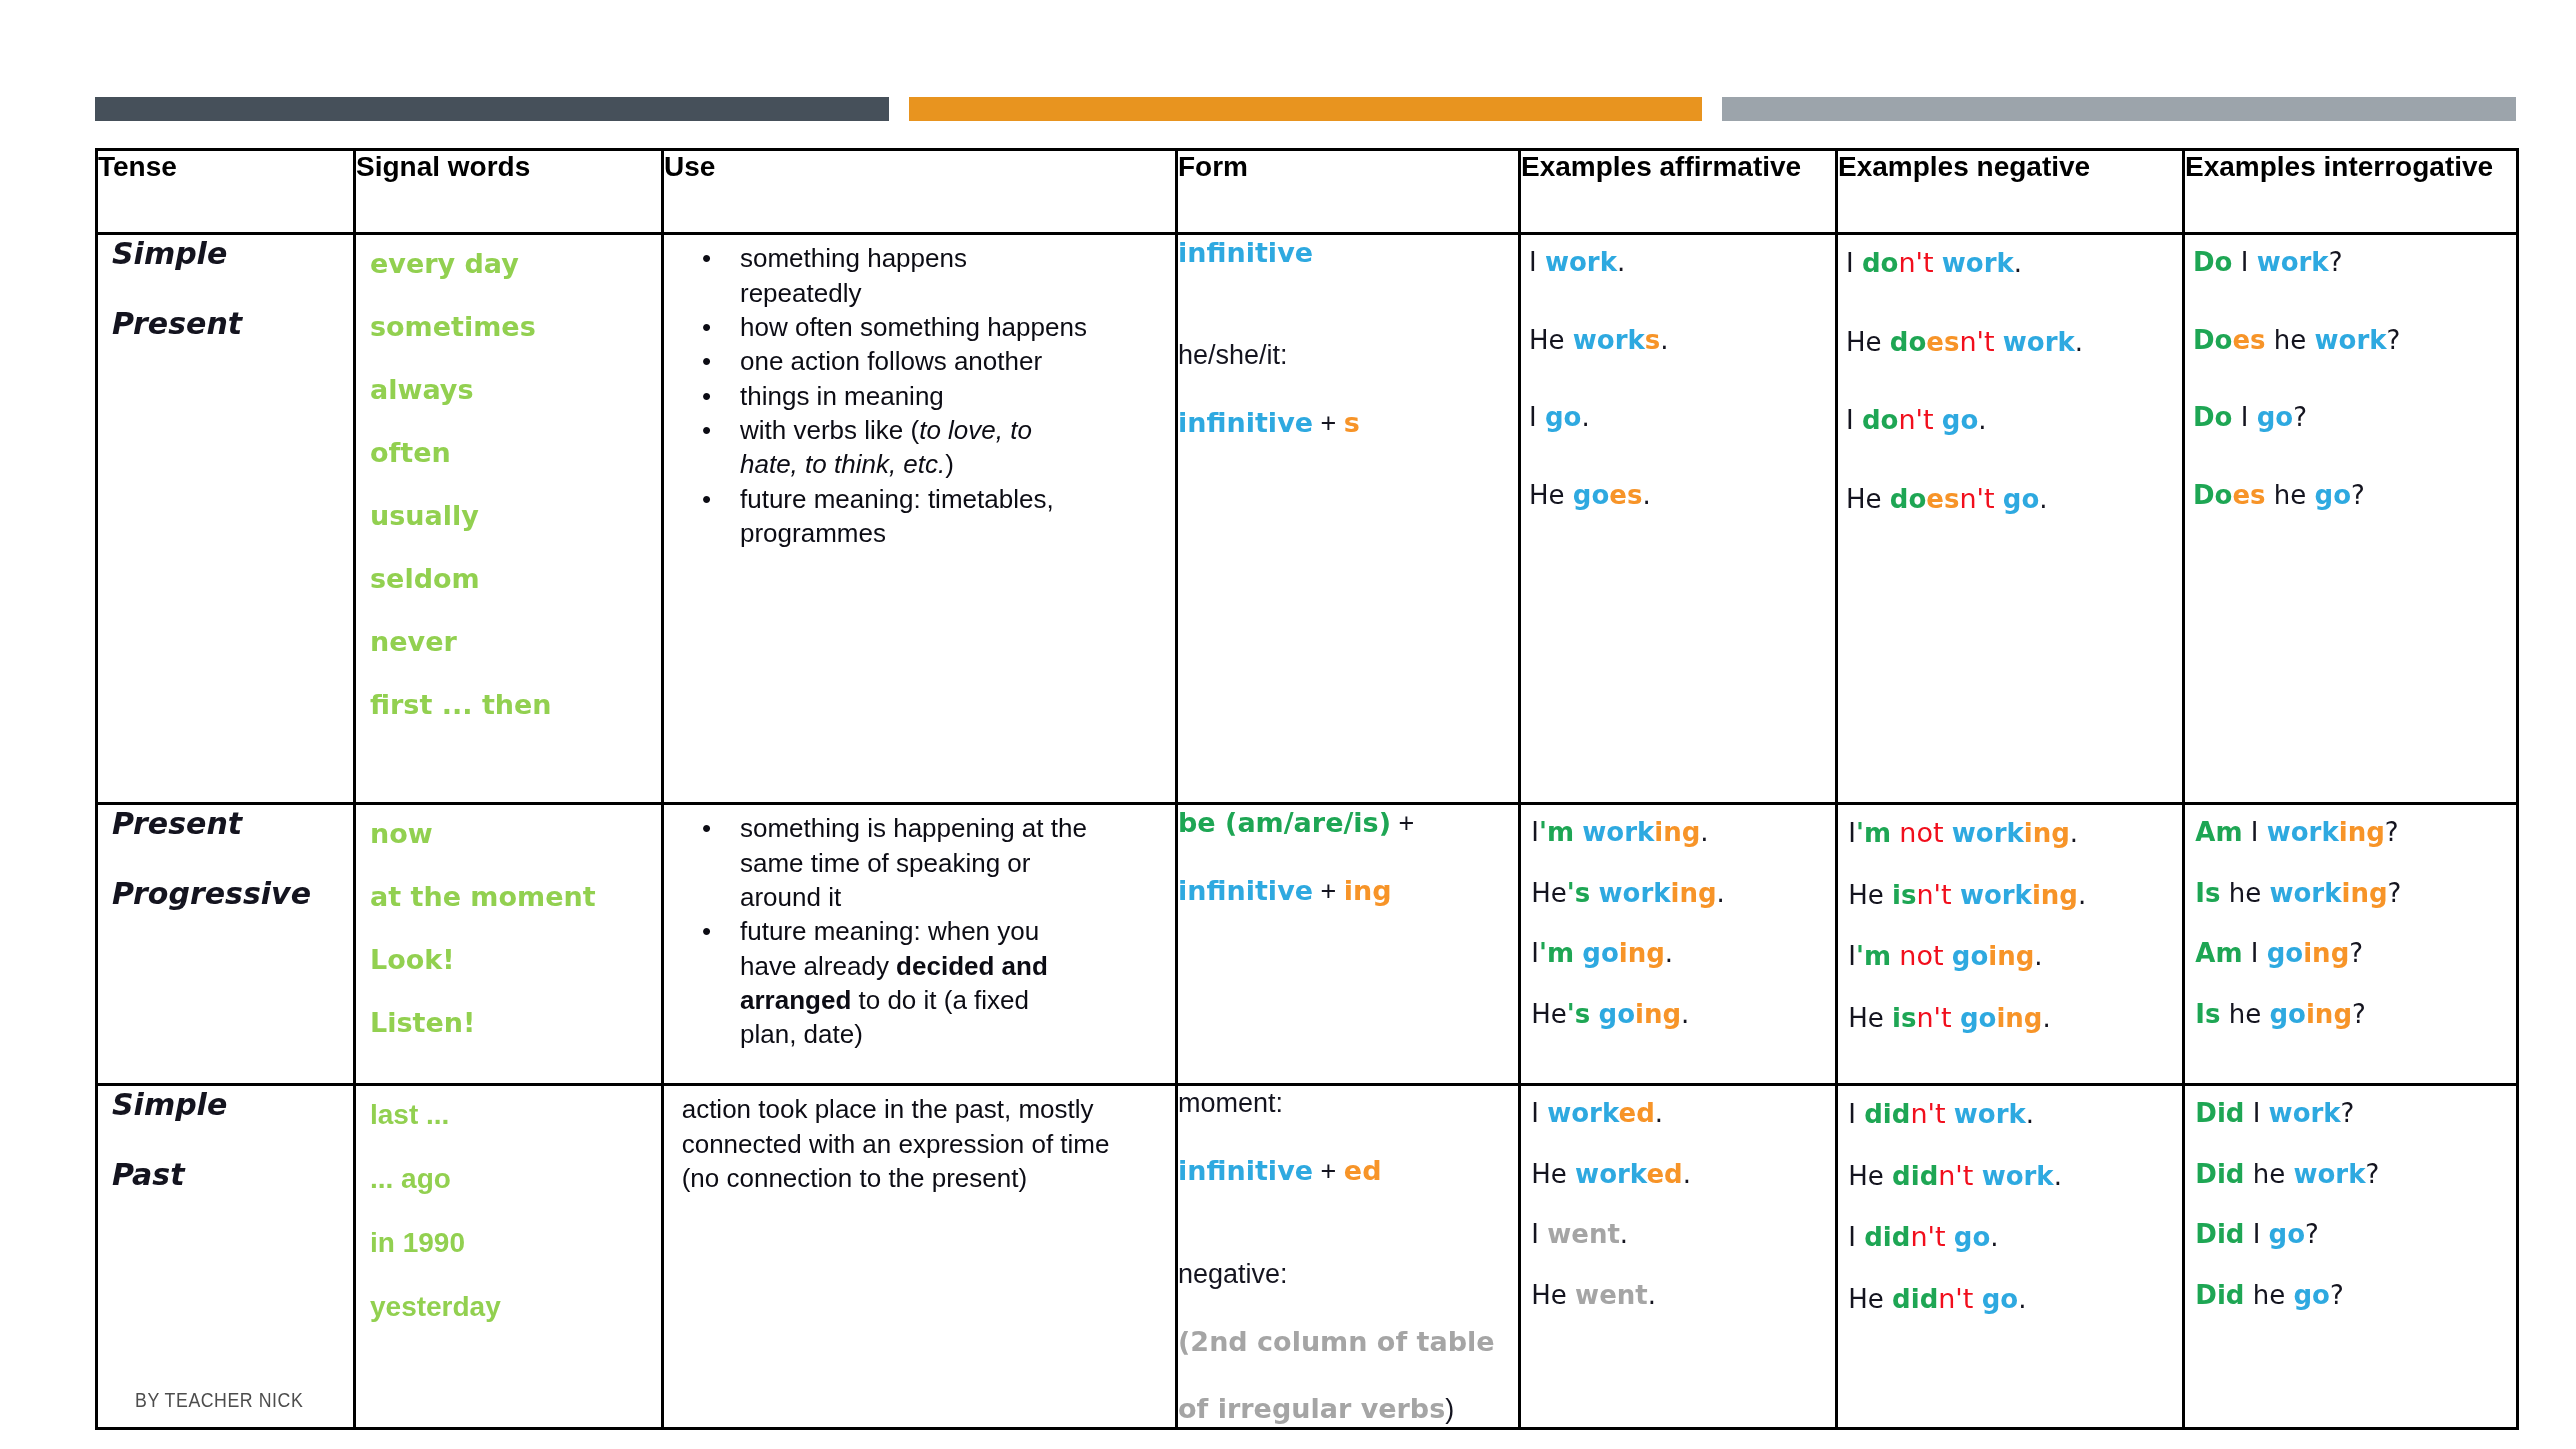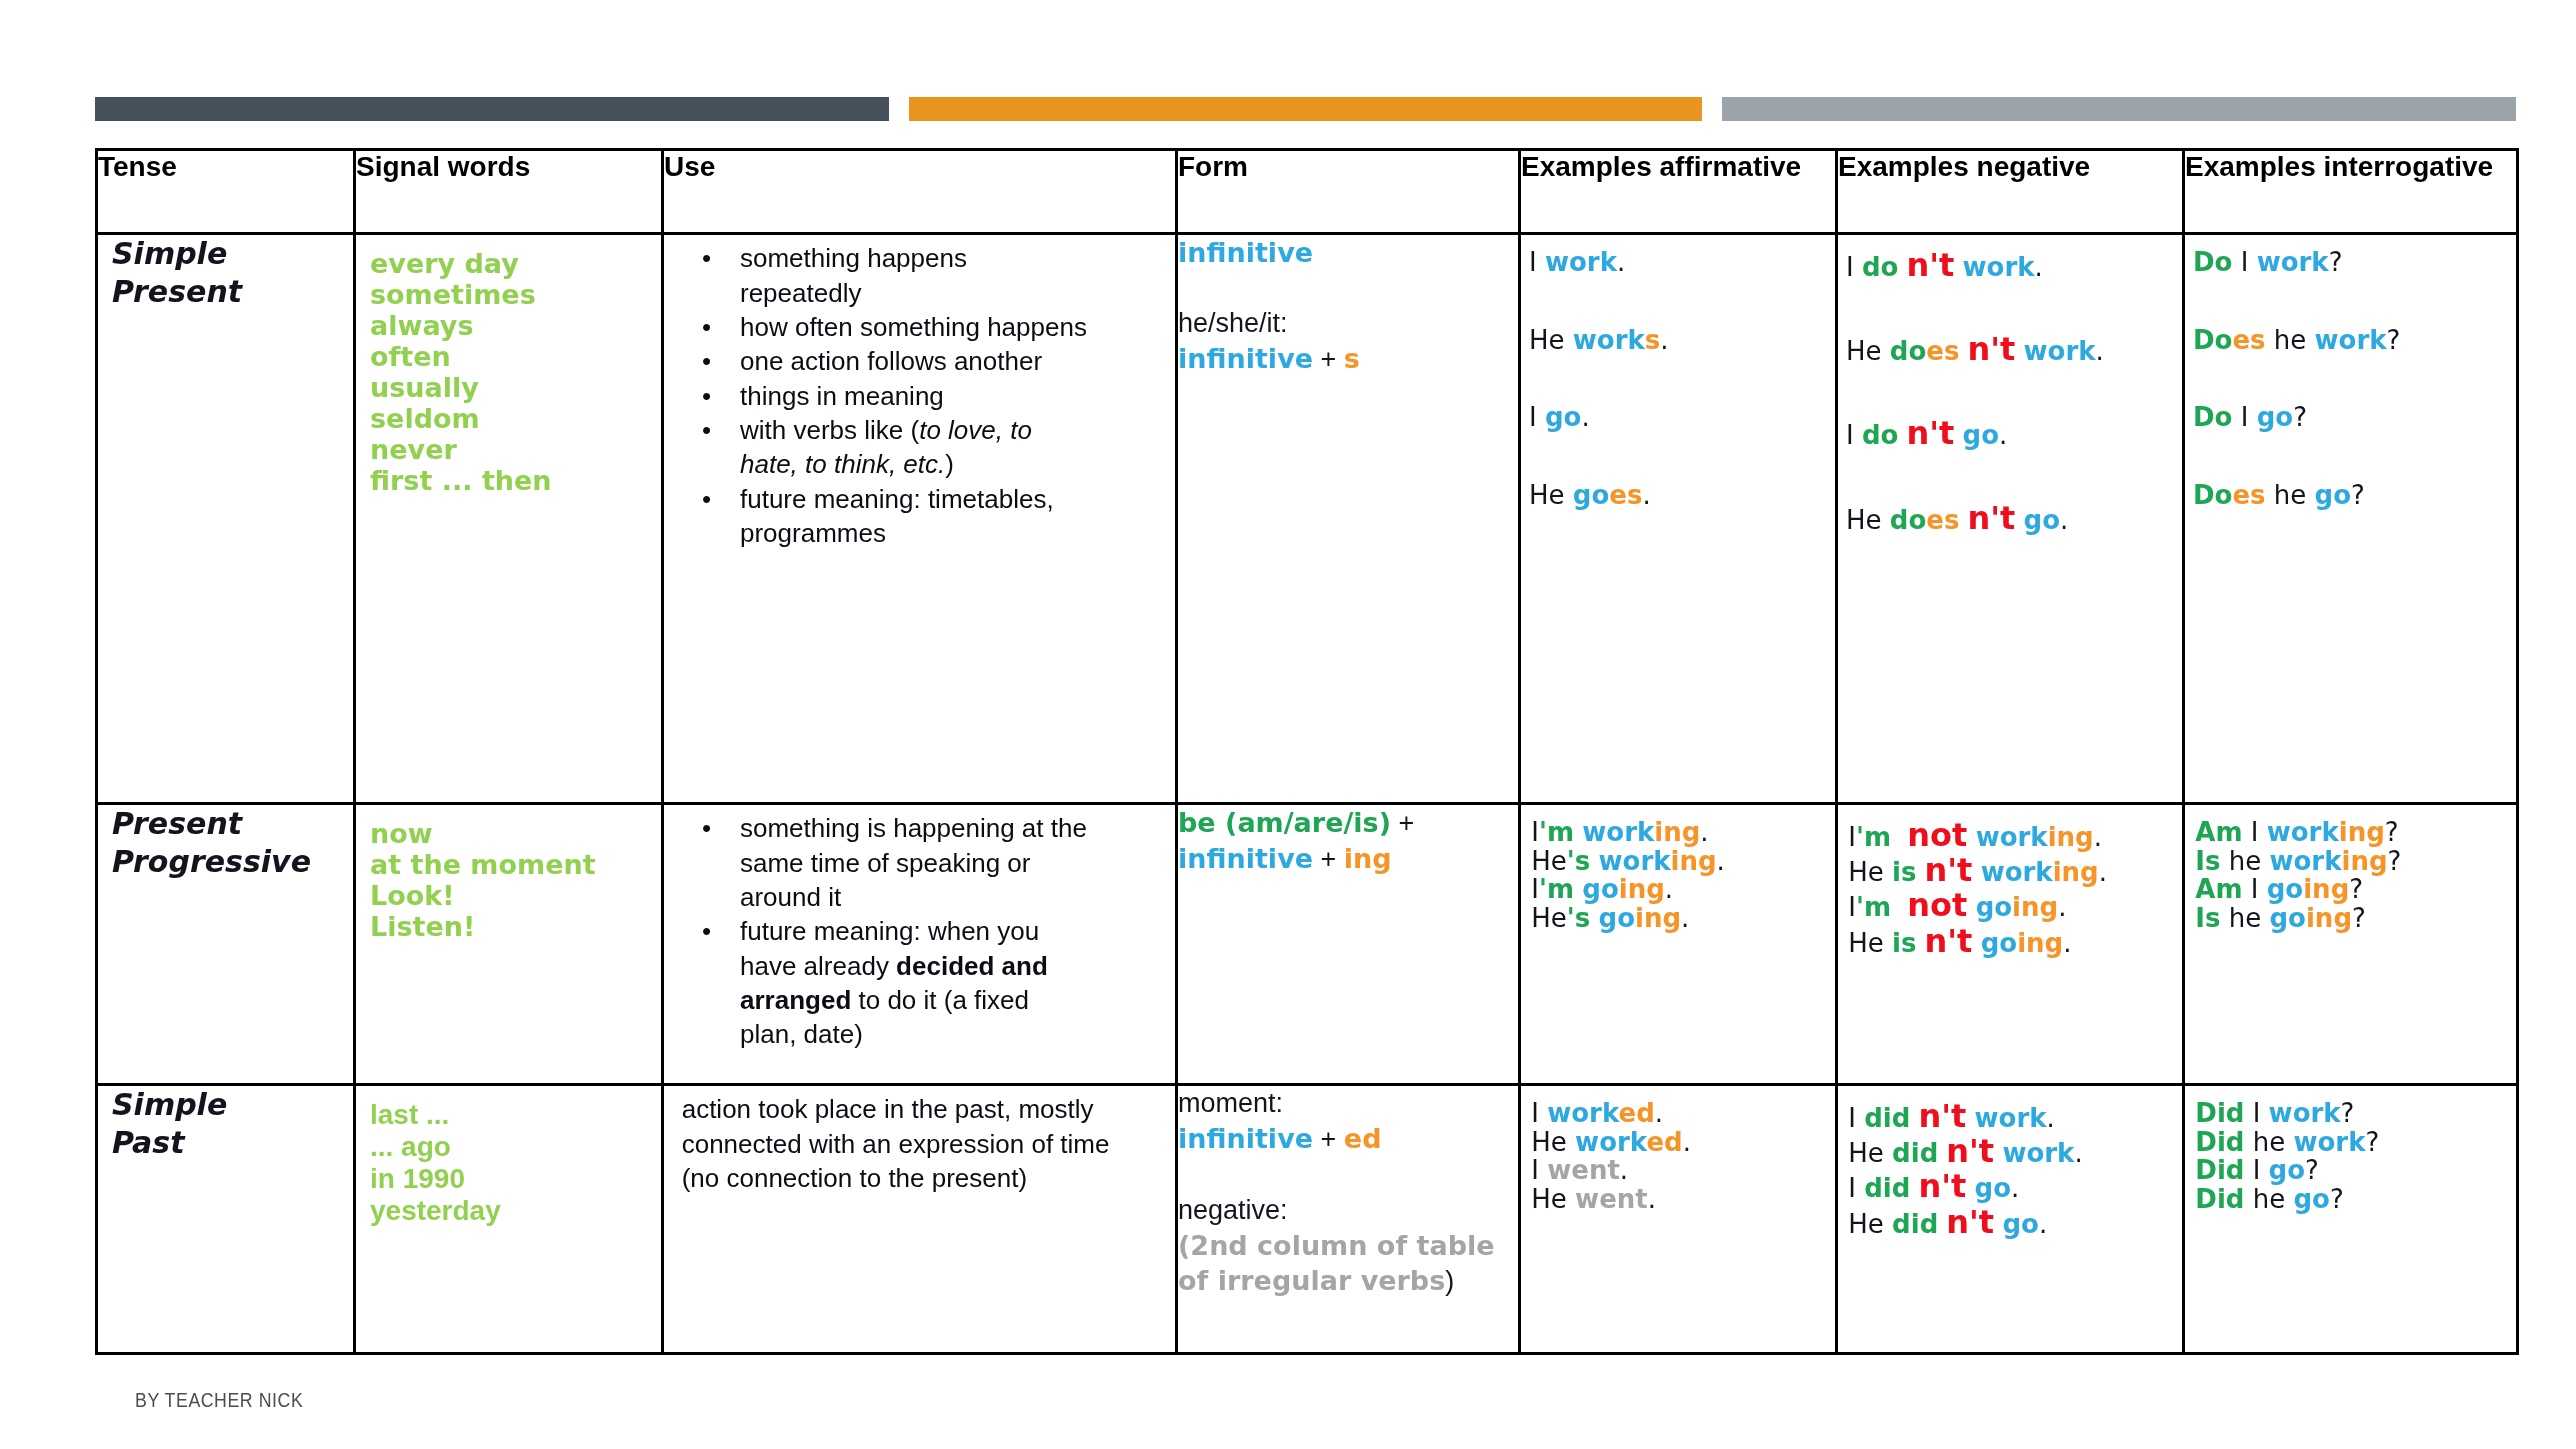--- a/index.html
+++ b/index.html
@@ -12,21 +12,21 @@
 
   
   .grammar-table{position:absolute;left:95px;top:148px;width:2421px;border-collapse:collapse;table-layout:fixed;background:#fff;}
   .grammar-table th,.grammar-table td{border:3.2px solid #000;padding:0;vertical-align:top;overflow:hidden;}
   thead tr{height:84px;}
   thead th{vertical-align:middle;text-align:left;padding-left:10.3px;font-family:"Liberation Sans",sans-serif;font-weight:700;font-size:28px;line-height:1.12;color:#000;}
   #table-body tr.row-0{height:570px;}
   #table-body tr.row-1{height:281px;}
   #table-body tr.row-2{height:269px;}
 
-  .cell-inner{height:100%;box-sizing:border-box;}
+  .cell-inner{height:100%;box-sizing:border-box;gap:32px;}
 
   
   .tense-cell{display:flex;flex-direction:column;justify-content:center;padding-left:14px;
     font-family:"DejaVu Sans",sans-serif;font-style:italic;font-weight:700;font-size:30px;line-height:1.25;color:var(--dark,#14141f);}
 
   
   .signal-cell{display:flex;flex-direction:column;justify-content:space-between;padding:13px 3.9px 15.5px 14px;}
   .signal-item{font-family:"DejaVu Sans",sans-serif;font-weight:700;font-size:27px;color:var(--signal,#92d050);}
   .signal-item.narrow{font-family:"Liberation Sans",sans-serif;font-weight:700;font-size:28px;}
 
@@ -53,21 +53,21 @@
   .ex-fill{justify-content:space-between;}
   .ex-line{line-height:1.1;white-space:nowrap;}
 
   
   .run{white-space:pre;}
   .run-dark{color:var(--dark,#14141f);font-family:"DejaVu Sans",sans-serif;font-weight:400;font-size:26px;}
   .run-darkn{color:var(--dark,#14141f);font-family:"Liberation Sans",sans-serif;font-weight:400;font-size:27px;}
   .run-blue{color:var(--blue,#2ea9e0);font-family:"DejaVu Sans",sans-serif;font-weight:700;font-size:26px;}
   .run-green{color:var(--green,#1ea654);font-family:"DejaVu Sans",sans-serif;font-weight:700;font-size:26px;}
   .run-orange{color:var(--orange,#f79428);font-family:"DejaVu Sans",sans-serif;font-weight:700;font-size:26px;}
-  .run-red{color:var(--red,#f10e1c);font-family:"DejaVu Sans",sans-serif;font-weight:700;font-size:32px;margin-left:8px;}
+  .run-red{color:var(--red,#f10e1c);font-family:"DejaVu Sans",sans-serif;font-weight:400;font-size:27px;}
   .run-gray{color:var(--gray,#a5a5a5);font-family:"DejaVu Sans",sans-serif;font-weight:700;font-size:26px;}
 
   
   .credit{position:absolute;left:135px;top:1390px;font-family:"Liberation Sans",sans-serif;font-size:19.3px;
     color:var(--footer_gray,#4d4d4d);letter-spacing:0.6px;transform:scaleX(0.92);transform-origin:left;}
 </style>
 </head>
 <body>
 
 <div class="bars">

